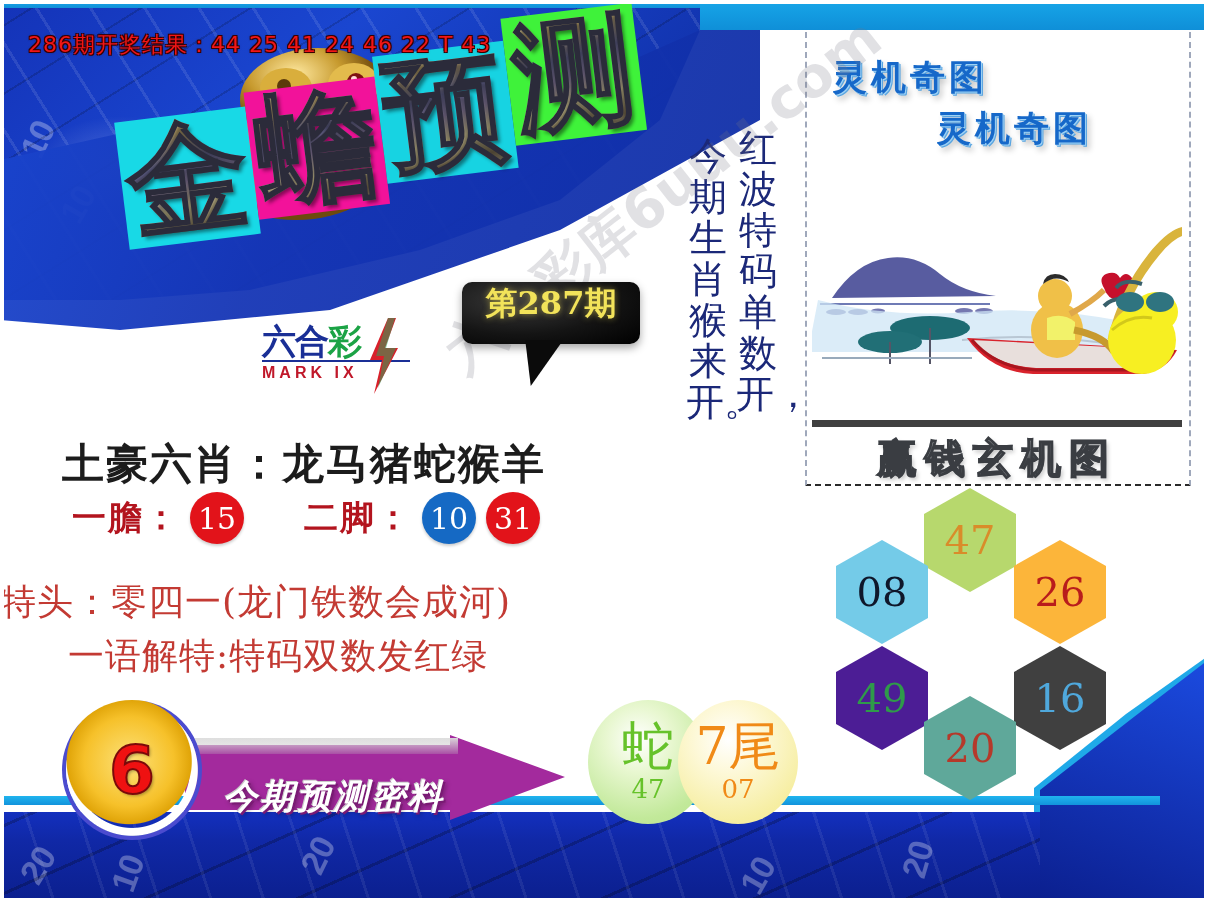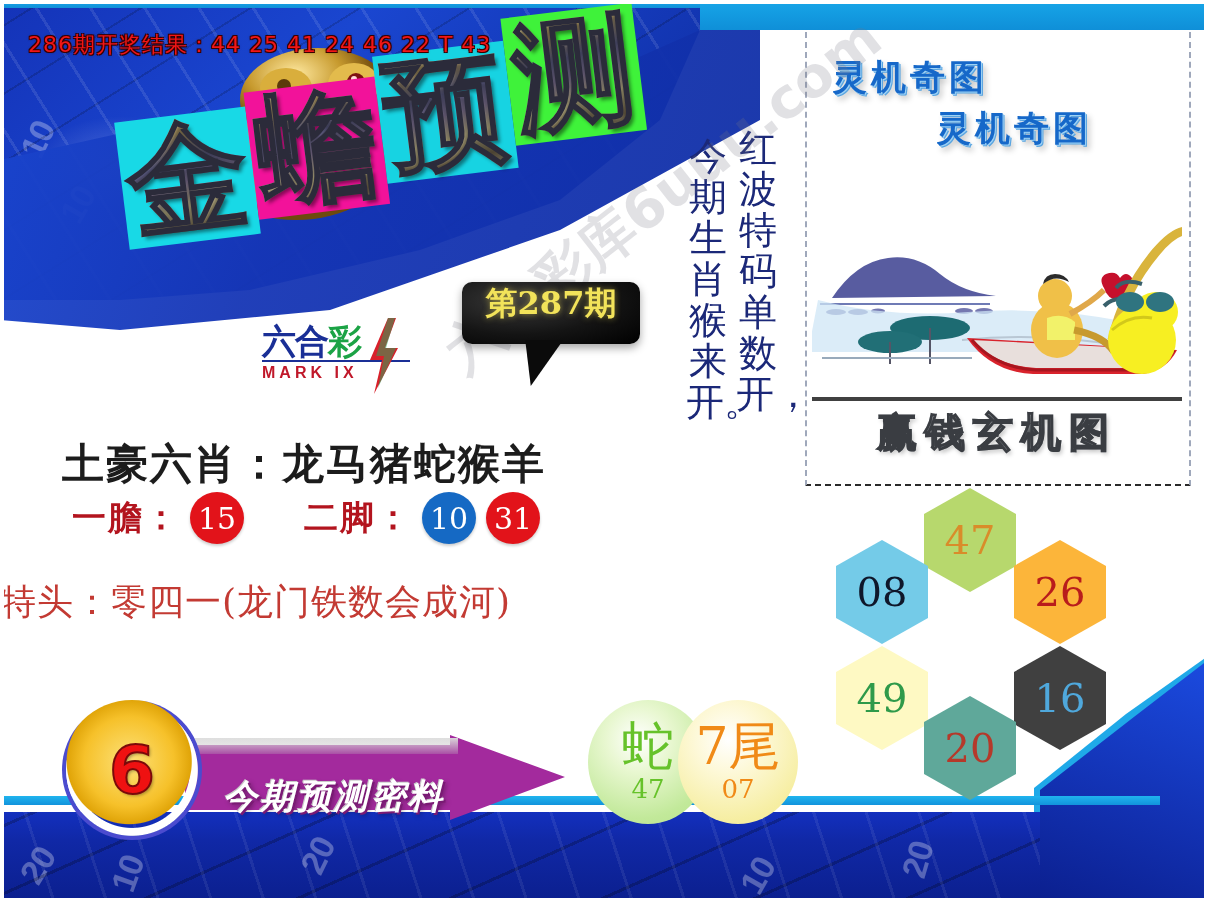--- a/index.html
+++ b/index.html
@@ -242,22 +242,22 @@
   .rtitle .l1{margin-left:14px;}
   .rtitle .l2{margin-left:118px;margin-top:4px;}
   .rtitle span{
     display:block;
     text-shadow:1px 1px 0 #9fd2f5, 2px 2px 0 #5aa5e0, 4px 5px 6px rgba(0,0,0,.28);
   }
 
   .scene{position:absolute;left:812px;top:180px;width:370px;height:215px;z-index:17;}
 
   .rfoot{
-    position:absolute;left:812px;top:397px;width:370px;height:62px;z-index:18;
-    border-top:4px solid #404040;
+    position:absolute;left:812px;top:420px;width:370px;height:62px;z-index:18;
+    border-top:7px solid #404040;
     display:flex;align-items:center;justify-content:center;
   }
   .rfoot span{
     font-family:"DejaVu Sans","Liberation Sans",sans-serif;font-weight:bold;
     font-size:40px;letter-spacing:8px;
     background:linear-gradient(180deg,#f2f2f2 0%,#a9aeb4 35%,#4f5256 55%,
       #8e9399 72%,#dfe2e5 100%);
     -webkit-background-clip:text;background-clip:text;color:transparent;
     -webkit-text-stroke:1.5px #3a3d42;
     text-shadow:2px 3px 4px rgba(0,0,0,.25);
@@ -394,20 +394,21 @@
   <div class="dan-row">
     <div class="dan-label">一膽：</div>
     <div class="ball red">15</div>
     <div class="gap-mid"></div>
     <div class="dan-label">二脚：</div>
     <div class="ball blue">10</div>
     <div class="ball red">31</div>
   </div>
 
   <div class="tetou">特头：零四一(龙门铁数会成河)</div>
+  <div class="yiyu">一语解特:特码双数发红绿</div>
 
   <div class="arrow-band"></div>
   <div class="arrow-gloss"></div>
   <div class="arrow-band-inner">
     <span>今期预测密料</span>
   </div>
   <div class="ball6">
     <span>6</span>
   </div>
 
@@ -476,21 +477,21 @@
   <div class="hexwrap">
     <div class="hex" style="left:96px;top:0;background:#b7d86d;color:#d98c2a;">
       <span>47</span>
     </div>
     <div class="hex" style="left:8px;top:52px;background:#74cbe8;color:#0f172a;">
       <span>08</span>
     </div>
     <div class="hex" style="left:186px;top:52px;background:#fcb53a;color:#b91c1c;">
       <span>26</span>
     </div>
-    <div class="hex" style="left:8px;top:158px;background:#fef9c3;color:#2f9a4a;">
+    <div class="hex" style="left:8px;top:158px;background:#4c1d95;color:#2f9a4a;">
       <span>49</span>
     </div>
     <div class="hex" style="left:186px;top:158px;background:#404040;color:#4fa8dc;">
       <span>16</span>
     </div>
     <div class="hex" style="left:96px;top:208px;background:#5fa89a;color:#b5392a;">
       <span>20</span>
     </div>
   </div>
 

